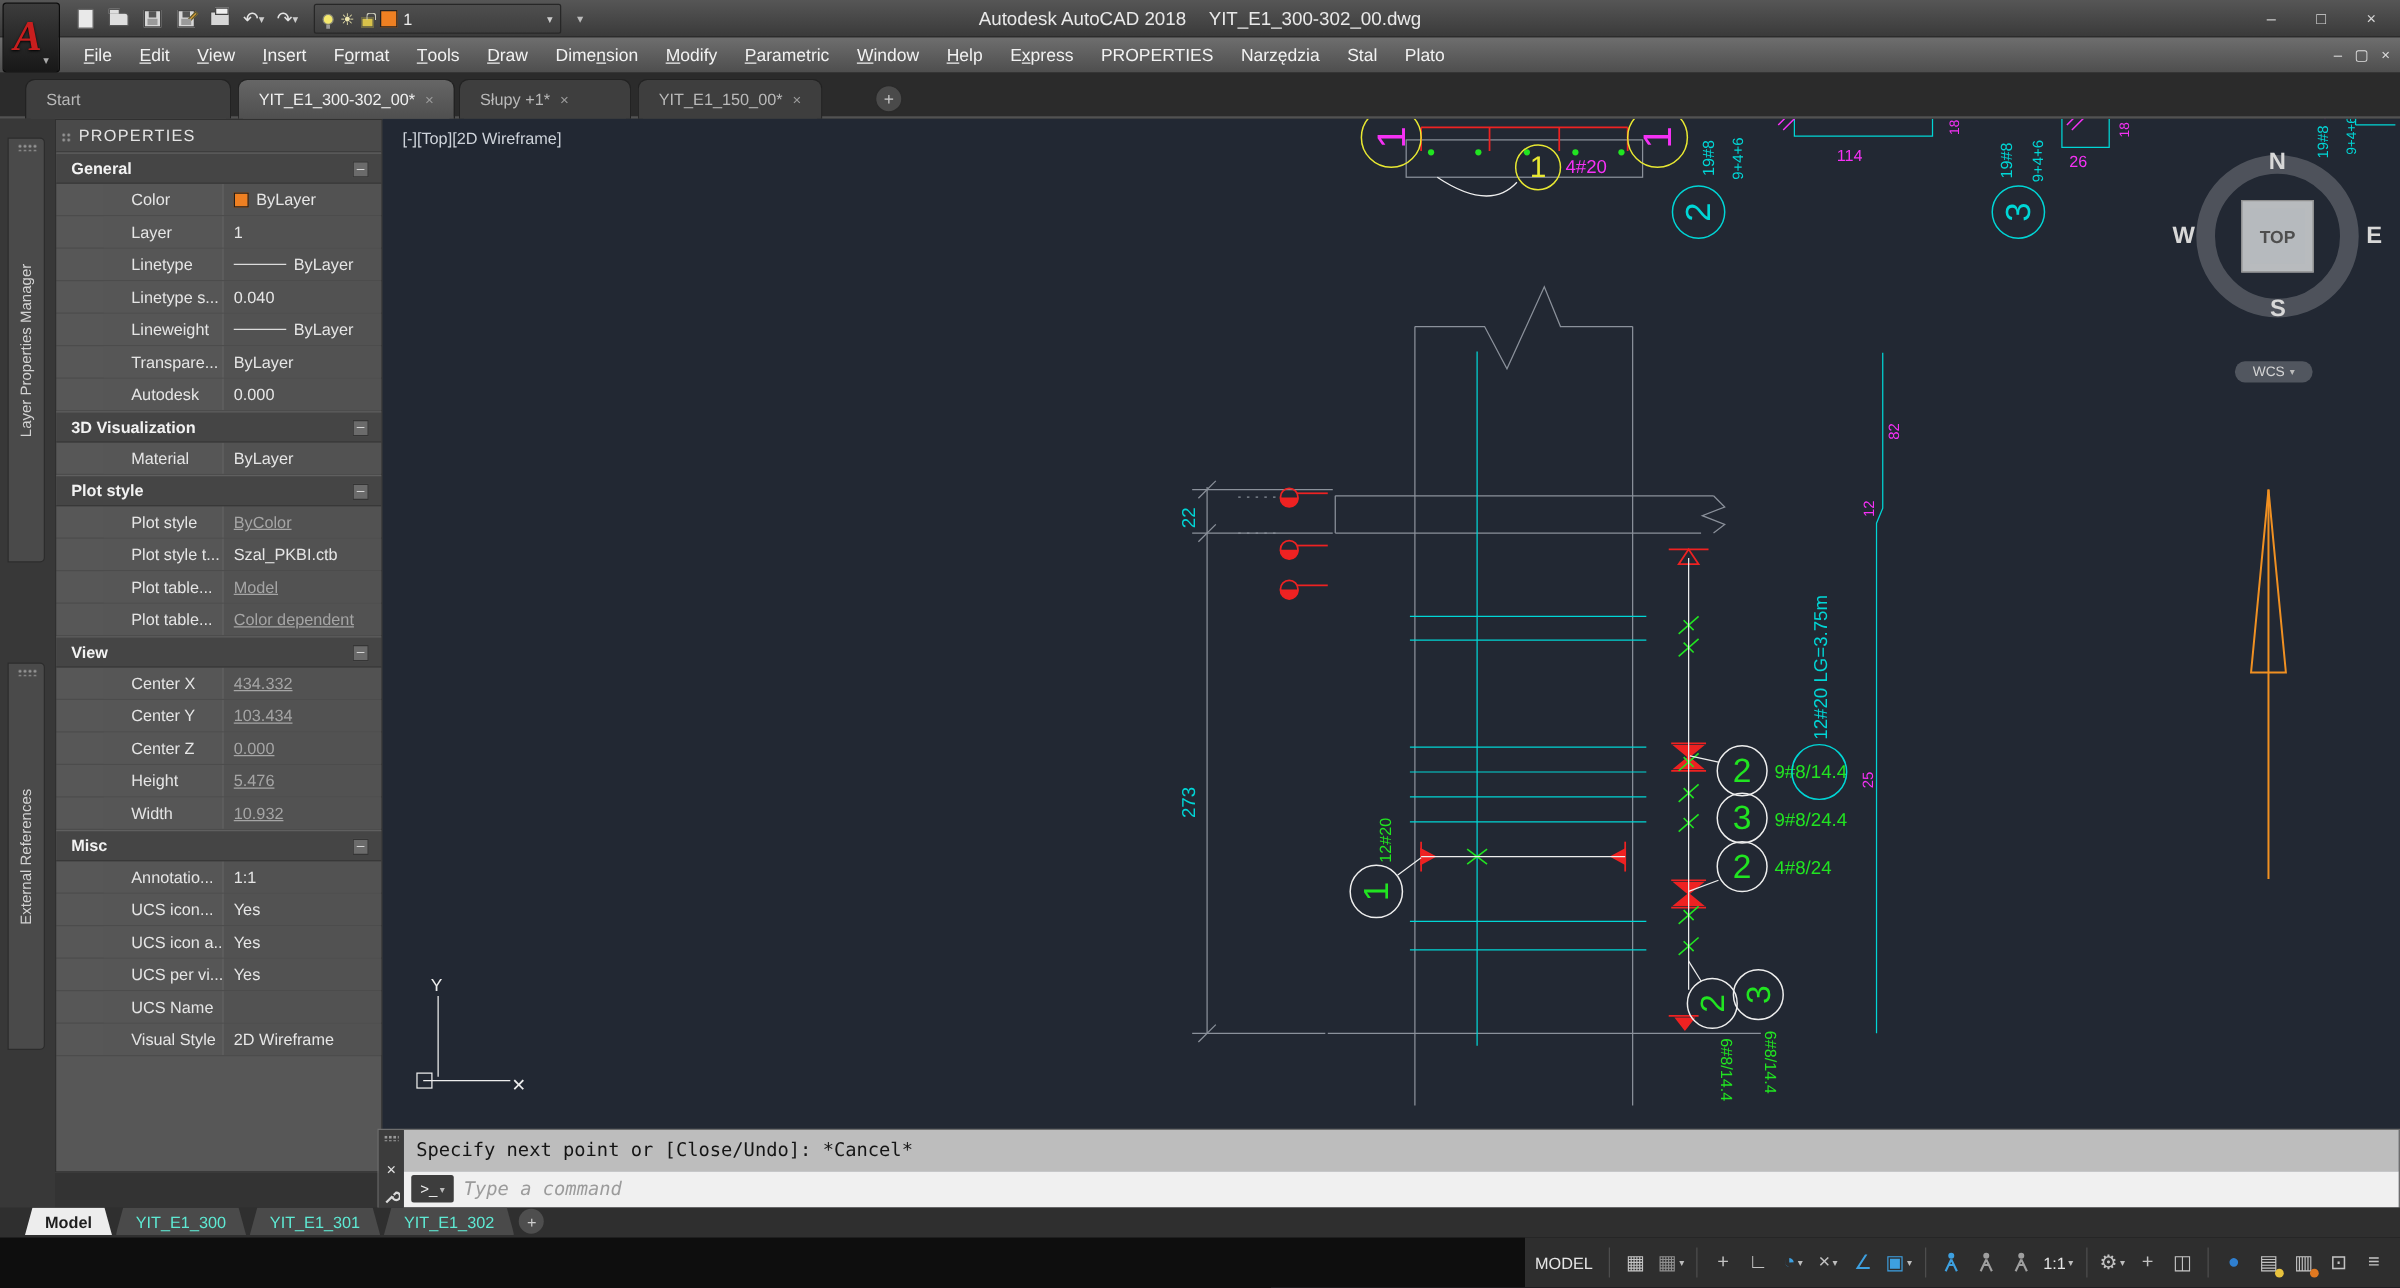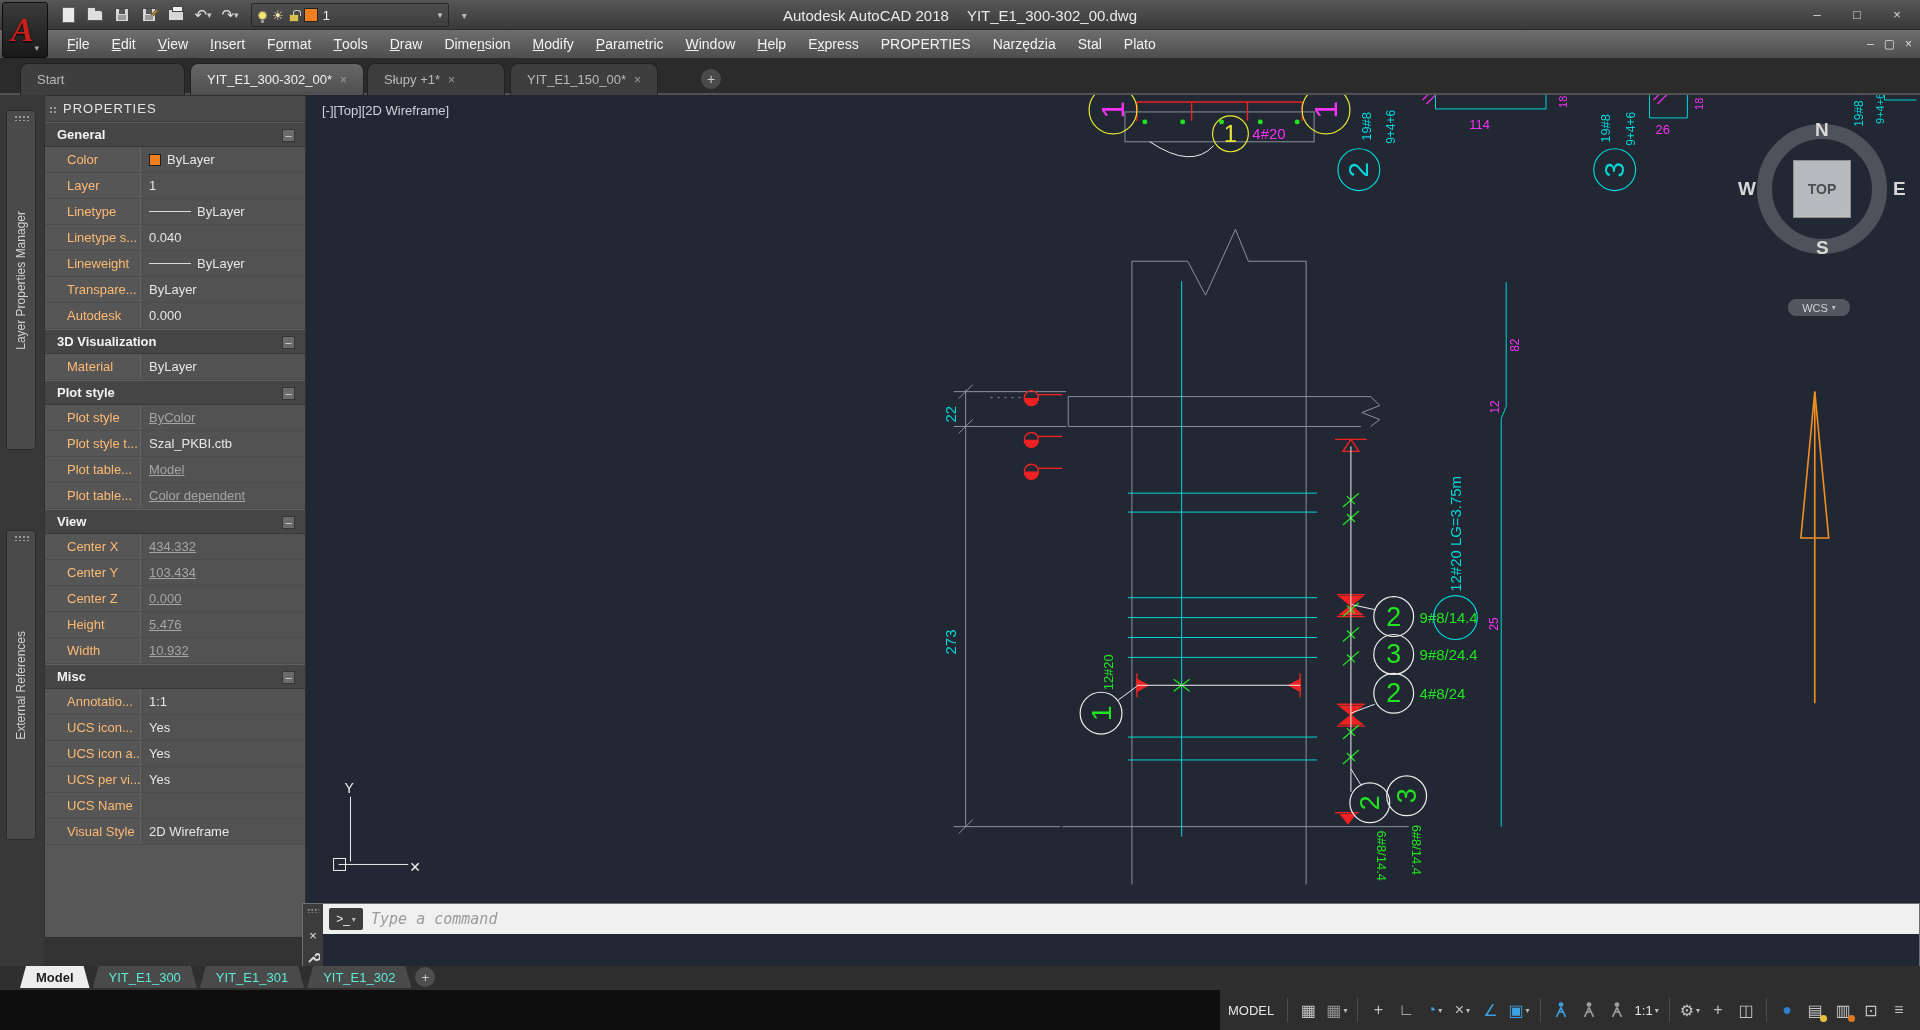--- a/index.html
+++ b/index.html
@@ -75,39 +75,39 @@
   .combo{width:152px;height:24px;background:#3f3f3f;border:1px solid #262626;color:#eee;font-size:13px;
     display:flex;align-items:center;justify-content:space-between;padding-left:7px;}
   .combo .arrow{width:18px;height:22px;background:#4c4c4c;border-left:1px solid #262626;color:#ccc;
     font-size:9px;display:flex;align-items:center;justify-content:center;}
   .tool-ic{width:24px;height:24px;display:flex;align-items:center;justify-content:center;}
   .sec-header{height:25px;background:#454545;border-top:1px solid #5f5f5f;border-bottom:1px solid #383838;
     display:flex;align-items:center;color:#f2f2f2;font-size:13px;font-weight:bold;padding-left:12px;position:relative;}
   .sec-min{position:absolute;right:10px;top:6px;width:13px;height:13px;background:#6b6b6b;border:1px solid #353535;
     color:#ddd;font-size:11px;line-height:11px;text-align:center;font-weight:normal;}
   .prow{display:flex;height:26px;border-bottom:1px solid rgba(0,0,0,0.12);}
-  .plabel{width:96px;padding-left:22px;display:flex;align-items:center;color:#fdba74;font-size:13px;
-    border-right:1px solid #646464;background:#565656;white-space:nowrap;overflow:hidden;}
+  .plabel{width:96px;padding-left:22px;display:flex;align-items:center;color:#e5e5e5;font-size:13px;
+    border-right:1px solid #646464;background:#565656;white-space:nowrap;overflow:hidden;margin-left:38px;}
   .pvalue{flex:1;display:flex;align-items:center;color:#e6e6e6;font-size:13px;padding-left:8px;background:#525252;gap:6px;white-space:nowrap;overflow:hidden;}
   .pvalue.dim{color:#a5a5a5;text-decoration:underline;}
   .pswatch{width:12px;height:12px;background:#ef8022;border:1px solid #1e1e1e;flex:none;}
   .pline{width:42px;height:1px;background:#dcdcdc;flex:none;}
 
   
   .canvas{position:absolute;left:306px;top:95px;width:1614px;height:871px;background:#222833;overflow:hidden;}
   .vplabel{position:absolute;left:16px;top:8px;color:#ced3da;font-size:13px;}
   .viewcube{position:absolute;left:1448px;top:26px;width:136px;height:136px;}
   .vc-ring{position:absolute;left:3px;top:3px;width:130px;height:130px;border-radius:50%;
     border:15px solid rgba(150,153,158,0.38);}
   .vc-letter{position:absolute;color:#d8d8d8;font-weight:bold;font-size:19px;}
   .vc-top{position:absolute;left:39px;top:39px;width:58px;height:58px;background:rgba(205,207,210,0.88);
     border:1px solid #8f8f8f;display:flex;align-items:center;justify-content:center;}
   .vc-top-inner{width:44px;height:44px;background:rgba(182,186,190,0.9);display:flex;align-items:center;justify-content:center;
     color:#4e4e4e;font-weight:bold;font-size:14px;}
-  .wcs{position:absolute;left:1482px;top:204px;width:62px;height:17px;border-radius:8px;
+  .wcs{position:absolute;left:1482px;top:194px;width:62px;height:17px;border-radius:8px;
     background:rgba(140,143,148,0.45);color:#d4d4d4;font-size:11px;display:flex;align-items:center;justify-content:center;gap:4px;}
   .wcs .c{font-size:8px;color:#bbb;}
 
   
   .cmdwrap{position:absolute;left:302px;top:903px;width:1618px;height:64px;display:flex;border:1px solid #6e6e6e;}
   .cmdgrip{width:20px;background:#3c3c3c;position:relative;display:flex;flex-direction:column;align-items:center;padding-top:16px;gap:8px;}
   .cmdgrip .gd{width:12px;height:5px;background:radial-gradient(circle,#9a9a9a 1px,transparent 1.2px);background-size:3.5px 3.5px;position:absolute;top:4px;}
   .cmdgrip .cx{color:#e2e2e2;font-size:13px;}
   .cmdrows{flex:1;display:flex;flex-direction:column;}
   .cmdhist{height:34px;background:#bdbdbd;color:#151515;font-family:"DejaVu Sans Mono",monospace;
@@ -637,20 +637,21 @@
 
   <div class="cmdwrap">
     <div class="cmdgrip">
       <span class="gd"></span>
       <span class="cx" style="margin-top:8px;">×</span>
       <svg width="14" height="14" viewBox="0 0 14 14">
         <path d="M3 11 L8 6 M8 6 a3 3 0 1 0 3 -3 l-2 2" stroke="#d9d9d9" stroke-width="1.8" fill="none"></path>
       </svg>
     </div>
     <div class="cmdrows">
+      <div class="cmdhist">Specify next point or [Close/Undo]: *Cancel*</div>
       <div class="cmdinput">
         <span class="cmdchip">
           <span>&gt;_</span>
           <span class="c">▾</span>
         </span>
         <span class="cmdtext">Type a command</span>
       </div>
     </div>
   </div>
 

